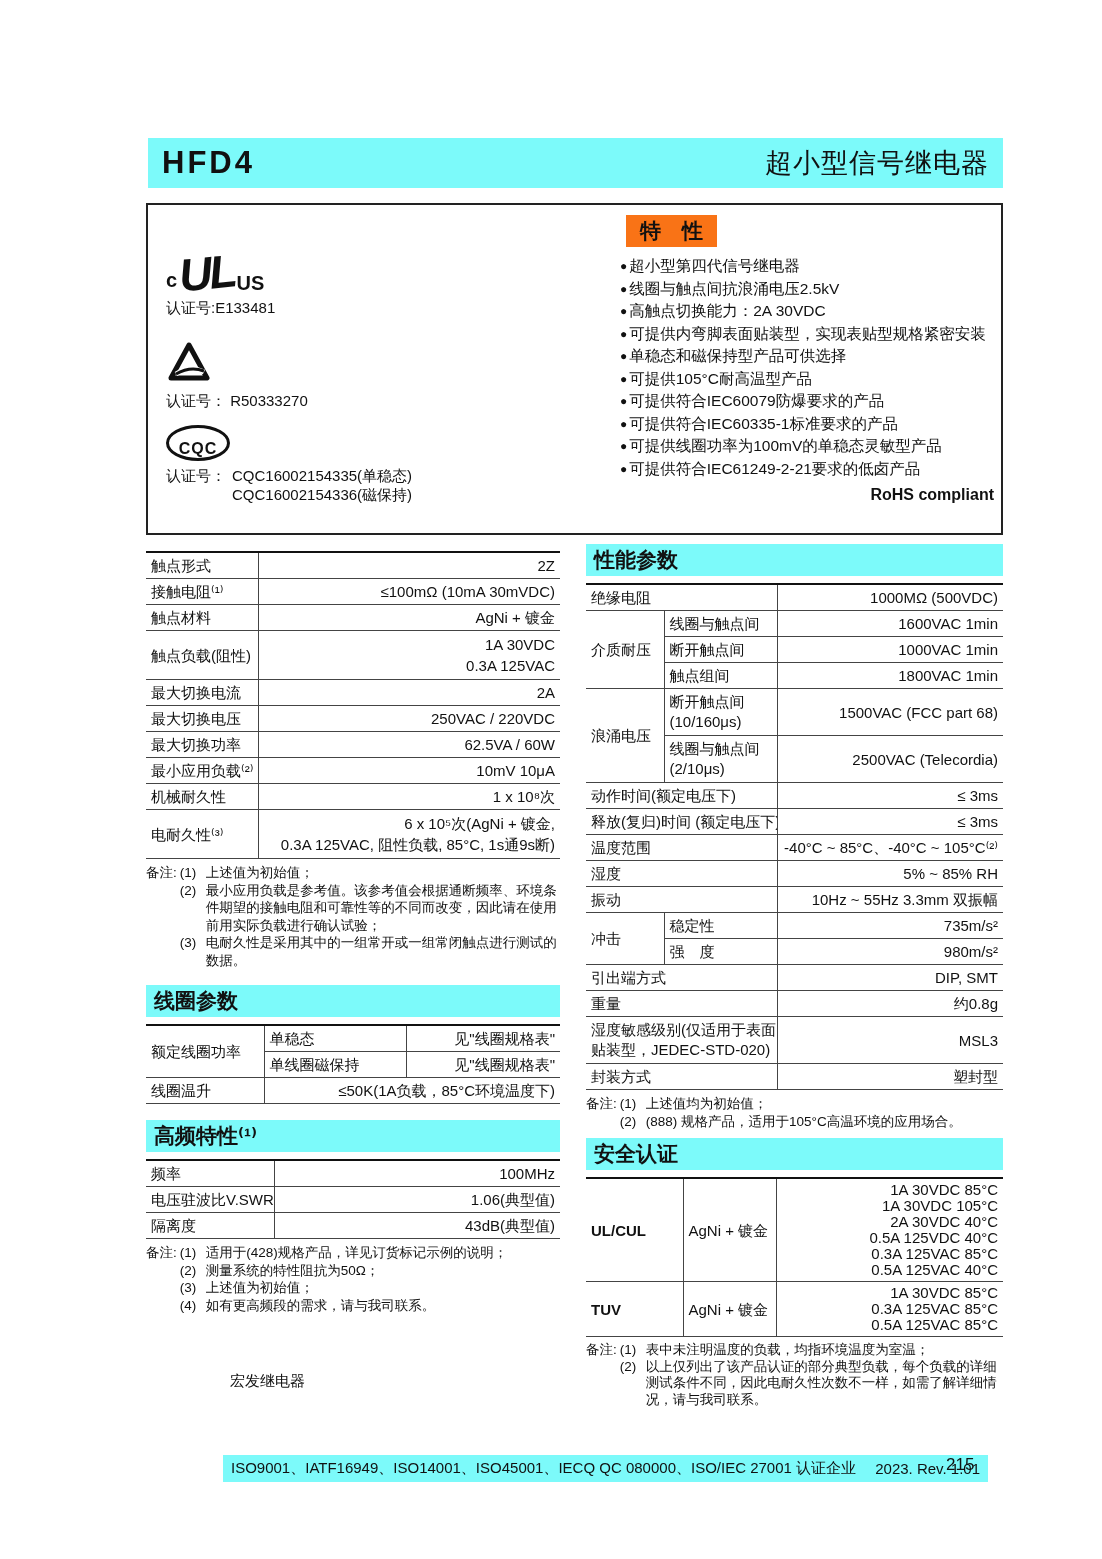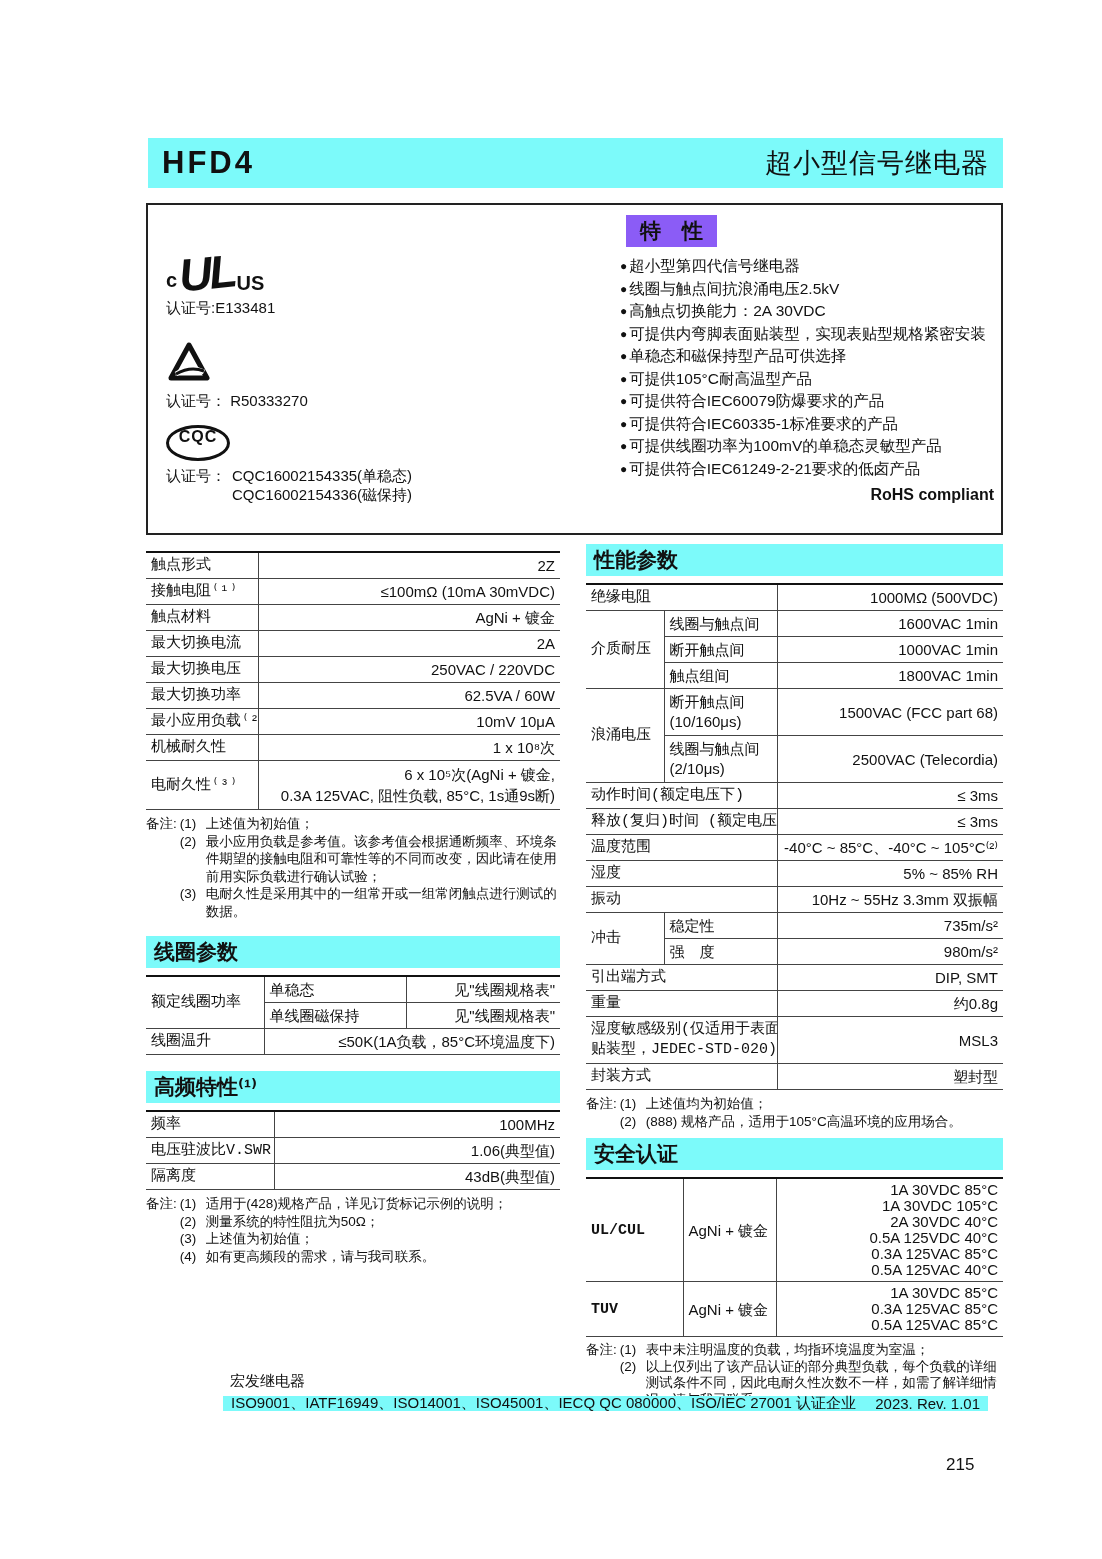--- a/index.html
+++ b/index.html
@@ -16,62 +16,62 @@
   .intro-box{position:absolute;left:146px;top:203px;width:853px;height:328px;border:2px solid #222;}
   .cert-col{position:absolute;left:18px;top:40px;}
   .ul-logo{display:flex;align-items:flex-end;height:48px;}
   .ul-c{font-size:20px;font-weight:bold;line-height:1;margin-bottom:3px;}
   .ul-mark{font-size:46px;font-weight:900;font-style:italic;line-height:.82;letter-spacing:-3px;
            transform:rotate(-6deg);margin:0 2px;}
   .ul-us{font-size:20px;font-weight:bold;line-height:1;}
   .cert-no{font-size:15px;margin-top:6px;}
   .tuv-logo{margin-top:22px;height:46px;}
   .cqc-logo{margin-top:14px;width:58px;height:30px;border:3px solid #111;border-radius:50%;
-            display:flex;align-items:flex-start;justify-content:center;font-weight:800;font-size:16px;letter-spacing:1px;}
+            display:flex;align-items:flex-end;justify-content:center;font-weight:800;font-size:16px;letter-spacing:1px;}
   .cqc-line{display:flex;margin-top:5px;font-size:15px;line-height:19px;}
   .cqc-nums{margin-left:6px;}
   .cqc-nums span{display:block;}
 
   .features-col{position:absolute;left:472px;top:10px;width:374px;}
-  .features-title{display:inline-block;background:#8b5cf6;font-size:21px;font-weight:bold;
+  .features-title{display:inline-block;background:#f97316;font-size:21px;font-weight:bold;
                   padding:2px 14px;margin-left:6px;}
   .features-list{list-style:none;margin:8px 0 0;padding:0;}
   .feat{font-size:15.5px;line-height:22.5px;white-space:nowrap;}
   .bullet{font-size:12px;margin-right:2px;vertical-align:1px;}
   .rohs{font-weight:bold;font-size:16px;text-align:right;margin-top:6px;}
 
   
   .col{position:absolute;top:544px;}
   .col-left{left:146px;width:414px;}
   .col-right{left:586px;width:417px;}
   .section-bar{background:#7CFAFA;font-size:21px;font-weight:bold;padding:3px 8px;line-height:26px;}
   .mt-coil{margin-top:16px;} .mt-hf{margin-top:16px;} .mt-safety{margin-top:8px;}
 
   table.param{width:100%;border-collapse:collapse;margin-top:7px;border-top:2px solid #111;
               border-bottom:1px solid #333;table-layout:fixed;}
   .param td{border-bottom:1px solid #444;font-size:15px;padding:3px 5px;line-height:19px;
             overflow:hidden;}
-  .param .lab{text-align:left;white-space:nowrap;font-family:Liberation Mono, monospace;}
+  .param .lab{text-align:left;white-space:nowrap;}
   .param .sub{border-left:1px solid #444;white-space:nowrap;}
   .param .val{text-align:right;border-left:1px solid #444;white-space:nowrap;}
   .param .dbl div{line-height:21px;white-space:nowrap;}
   .param .dbl2 div{line-height:20px;white-space:nowrap;}
   .loads{line-height:16px;}
   .loads div{line-height:16px;white-space:nowrap;}
 
   .notes{display:flex;font-size:13.5px;margin-top:5px;line-height:17.5px;}
   .notes.tight{line-height:16.5px;}
   .notes-label{flex-shrink:0;margin-right:3px;}
   .note{display:flex;}
   .nnum{width:26px;flex-shrink:0;}
   .ntext{flex:1;}
 
   
   .footer-company{position:absolute;left:230px;top:1372px;font-size:15px;}
-  .footer-bar{position:absolute;left:223px;top:1396px;width:749px;height:15px;background:#7CFAFA;
+  .footer-bar{position:absolute;left:223px;top:1455px;width:749px;height:27px;background:#7CFAFA;
               display:flex;align-items:center;justify-content:space-between;padding:0 8px;font-size:15px;}
   .page-number{position:absolute;left:946px;top:1455px;font-size:17px;}
 </style>
 </head>
 <body>
 
 <div class="page">
 
   <div class="header-bar">
     <span class="model">HFD4</span>
@@ -137,20 +137,27 @@
             <td class="lab">触点形式</td>
             <td class="val">2Z</td>
           </tr>
       <tr>
             <td class="lab">接触电阻⁽¹⁾</td>
             <td class="val">≤100mΩ (10mA 30mVDC)</td>
           </tr>
       <tr>
             <td class="lab">触点材料</td>
             <td class="val">AgNi + 镀金</td>
+          </tr>
+      <tr>
+            <td class="lab">触点负载(阻性)</td>
+        <td class="val dbl">
+              <div>1A 30VDC</div>
+              <div>0.3A 125VAC</div>
+            </td>
           </tr>
       <tr>
             <td class="lab">最大切换电流</td>
             <td class="val">2A</td>
           </tr>
       <tr>
             <td class="lab">最大切换电压</td>
             <td class="val">250VAC / 220VDC</td>
           </tr>
       <tr>

